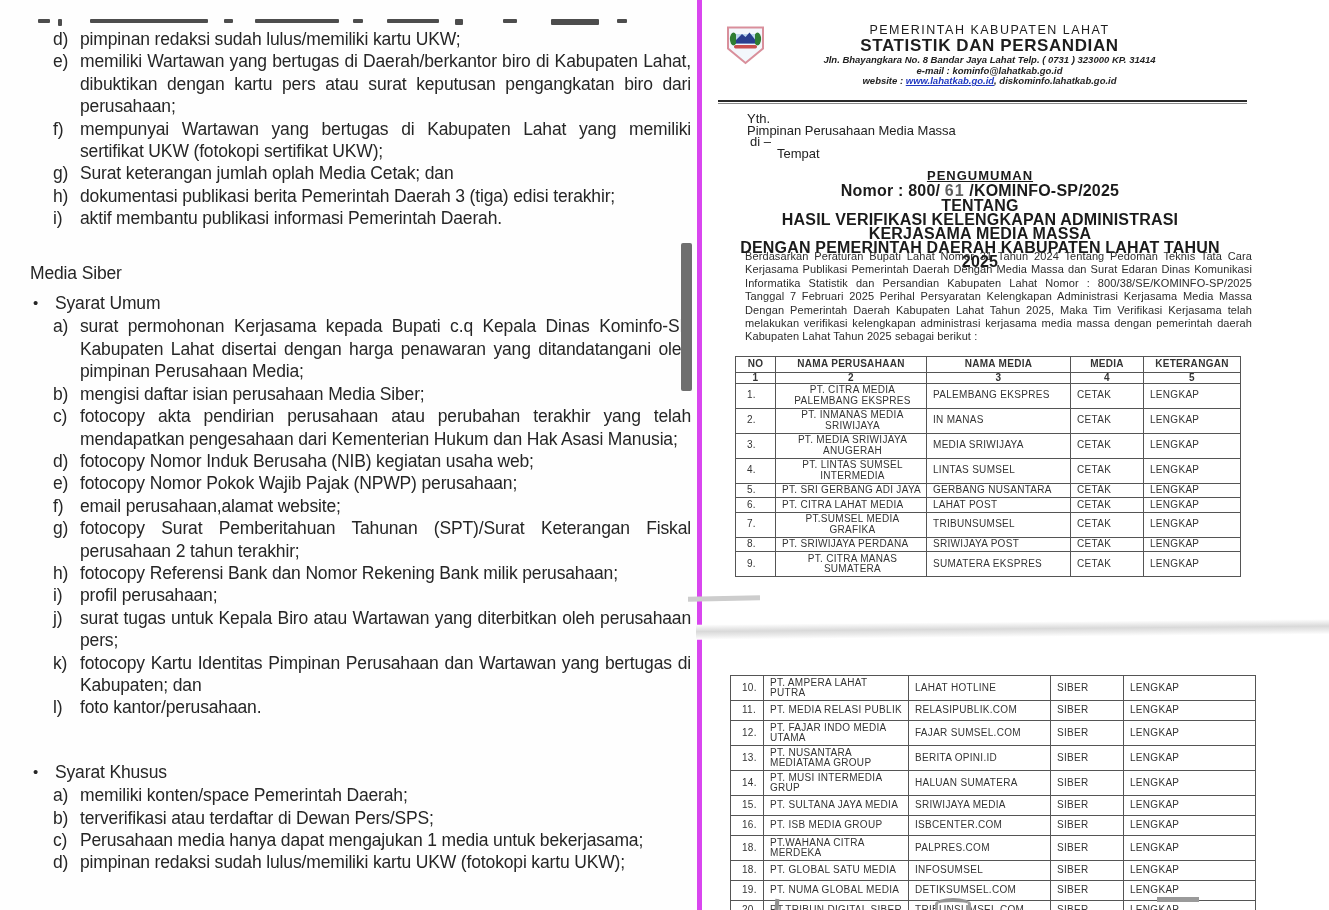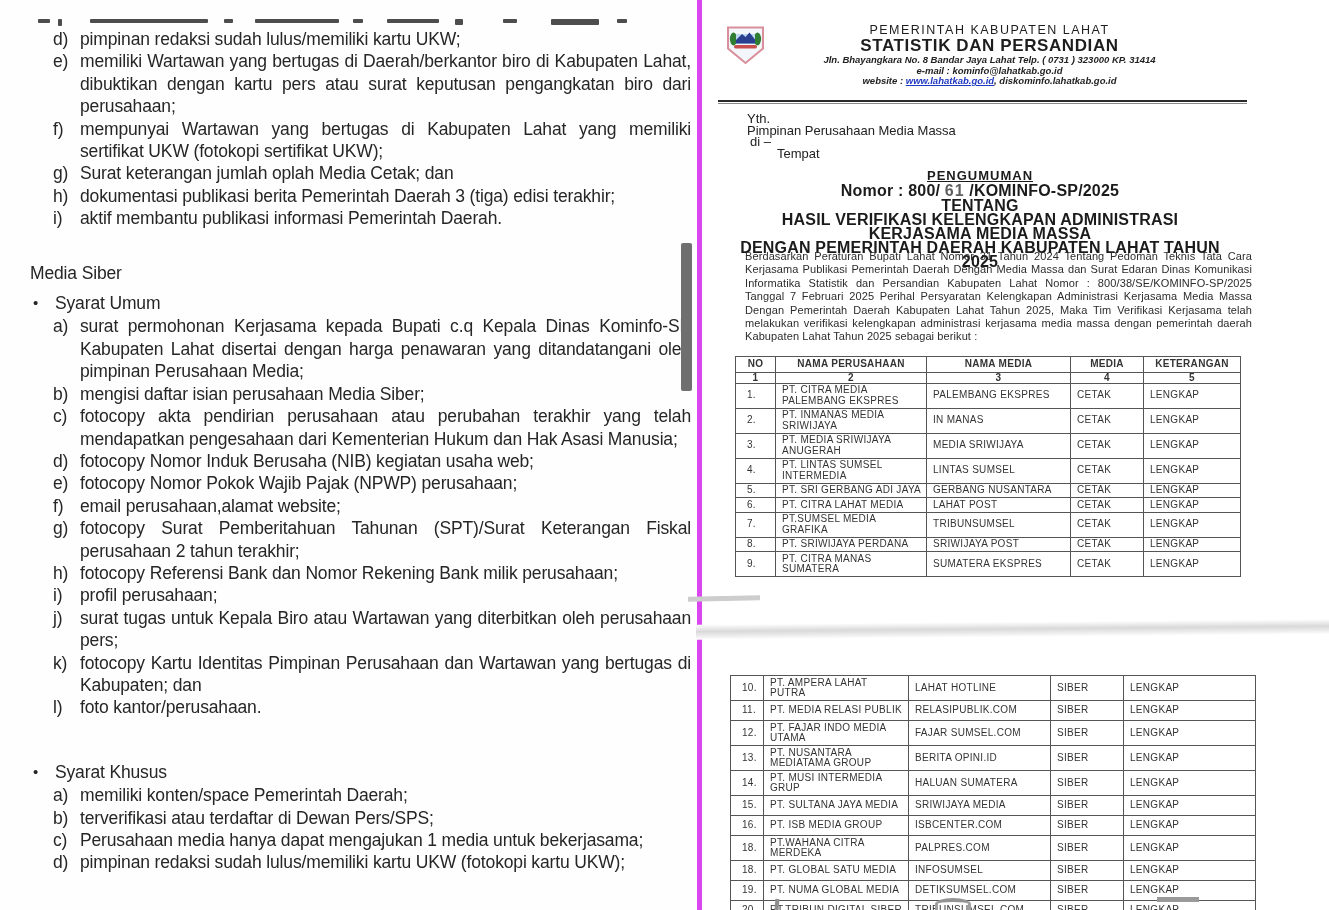--- a/index.html
+++ b/index.html
@@ -49,21 +49,21 @@
   .t-line { font-size:16px; font-weight:bold; line-height:13.5px; margin-top:1px; letter-spacing:0.2px; }
   .hand { color:#5f5f5f; letter-spacing:1px; }
 
   
   .para { position:absolute; left:43px; top:250px; width:507px; font-size:11px; line-height:13.4px;
           text-align:justify; color:#2c2c2c; letter-spacing:0.1px; }
 
   
   .tbl { position:absolute; border:1px solid #555; border-bottom:none; border-right:none; color:#343434; }
   .trow { display:grid; }
-  .tbl-1 .trow { grid-template-columns:40px 151px 144px 73px 97px; }
+  .tbl-1 .trow { grid-template-columns:40px 151px 144px 73px 97px;text-align:center; }
   .tbl-2 .trow { grid-template-columns:33px 145px 142px 73px 132px; }
   .tcell { border-right:1px solid #555; border-bottom:1px solid #555;
            font-size:10px; line-height:10.5px; letter-spacing:0.3px;
            display:flex; align-items:center; padding:1.5px 3px 1.5px 6px; }
   .tcell.no { justify-content:flex-start; padding-left:11px; }
   .thead .tcell { font-weight:bold; justify-content:center; padding:2px 1px; }
   .tnum .tcell { font-weight:bold; justify-content:center; padding:0 1px 1px; line-height:9px; }
   .tbl-1 { left:33px; top:356px; }
   .tbl-2 { left:28px; top:675px; }
   .tbl .min20 { min-height:20px; }

